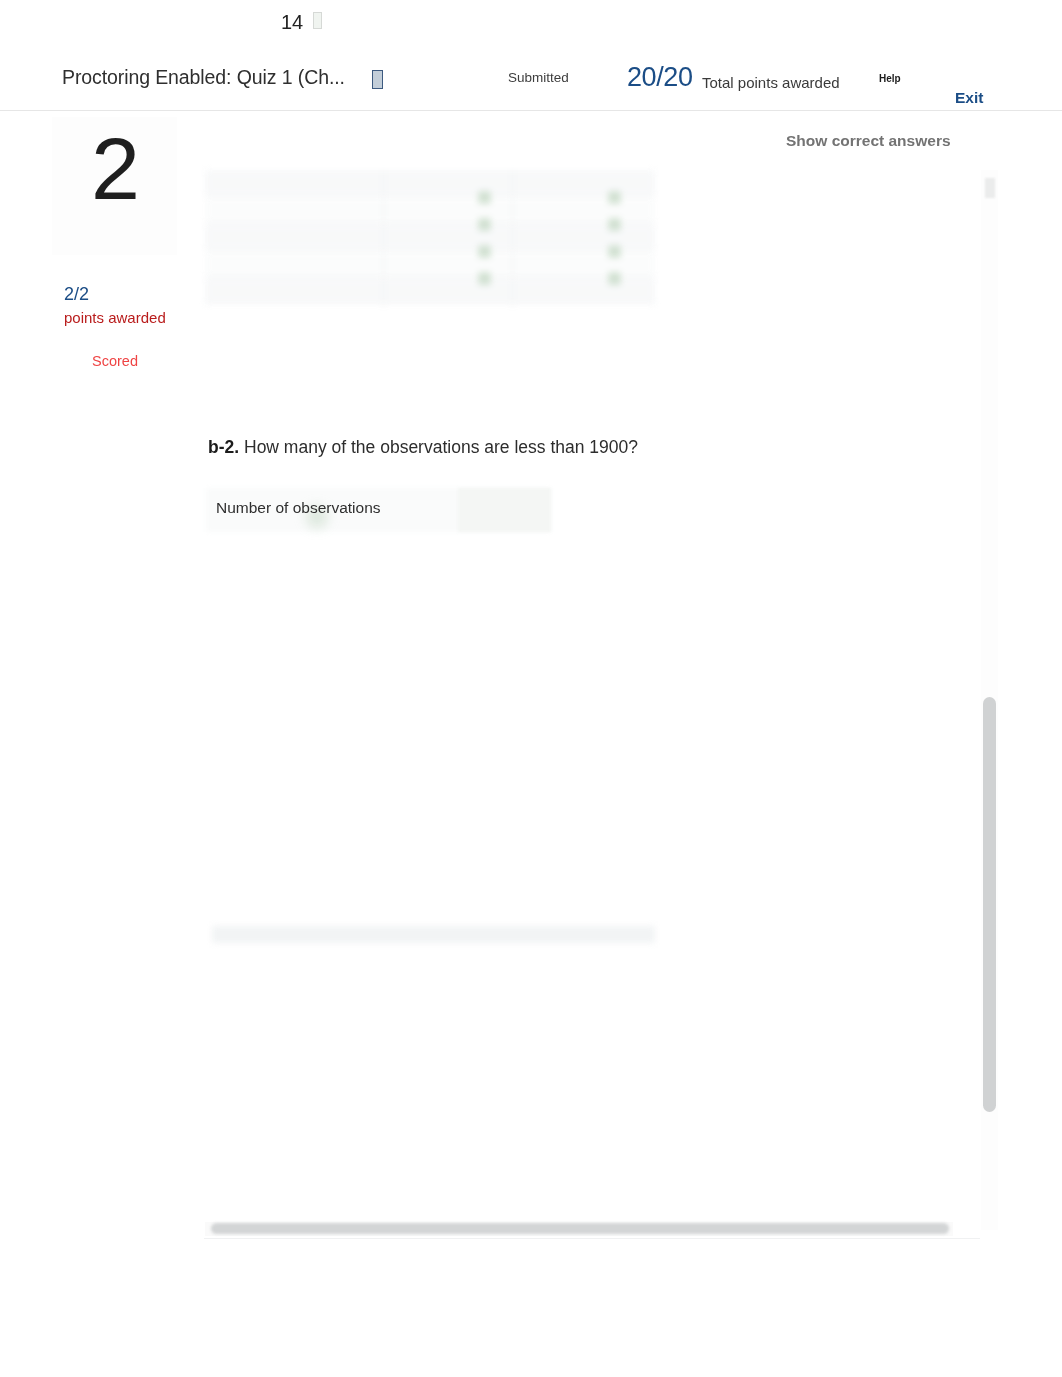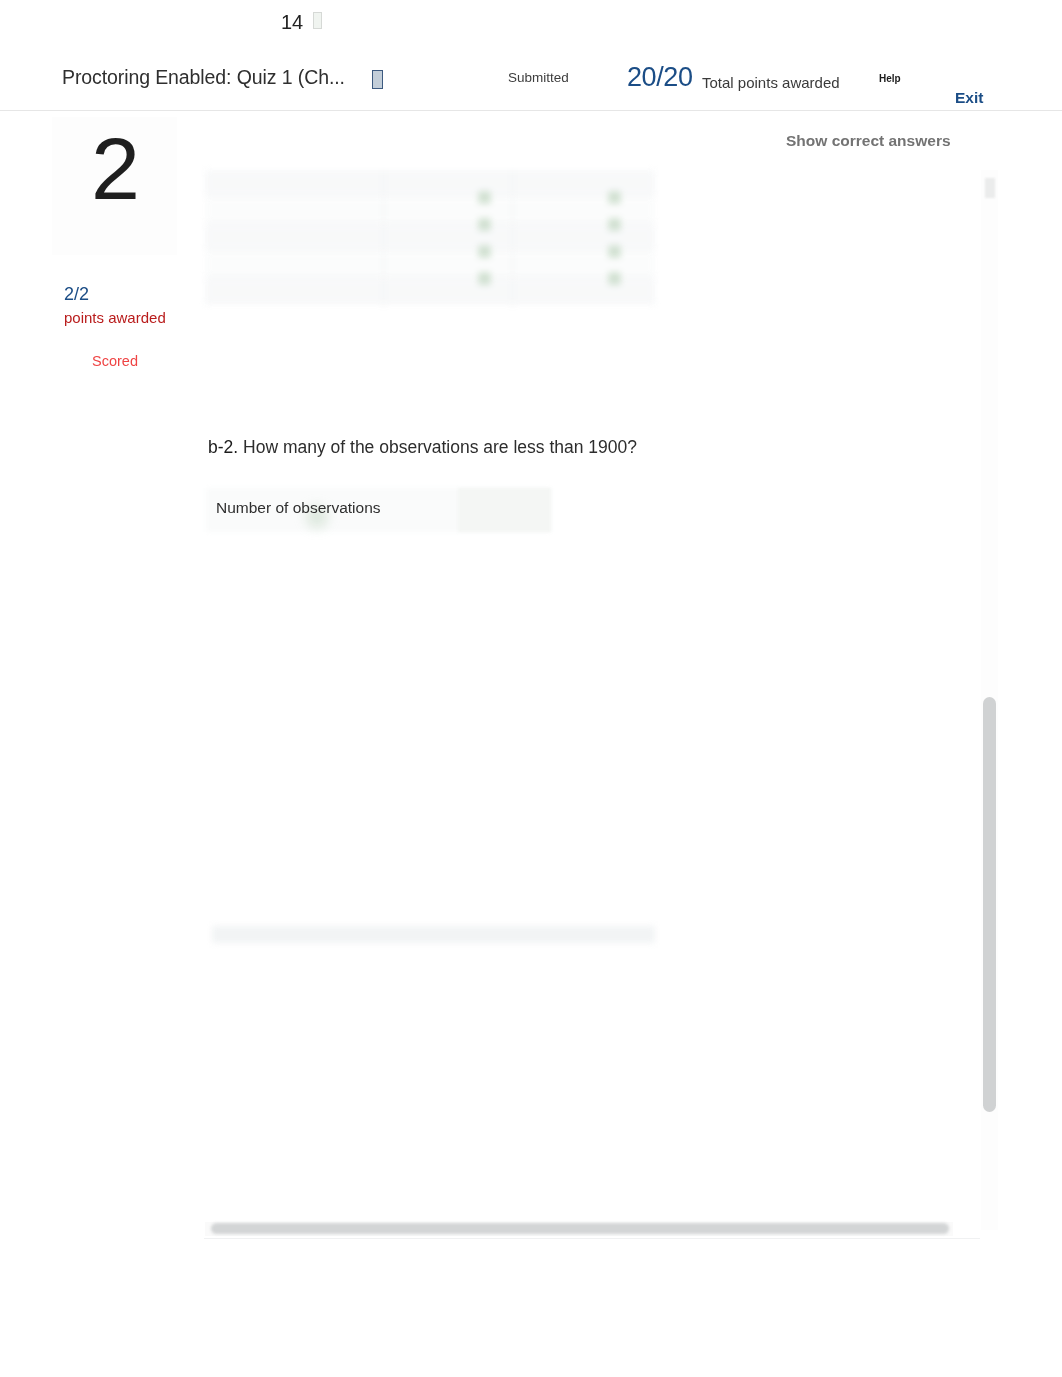--- a/index.html
+++ b/index.html
@@ -188,21 +188,21 @@
   
   .q-part {
     position: absolute;
     left: 208px;
     top: 437px;
     font-size: 17.5px;
     color: #2d2d2d;
     white-space: nowrap;
   }
   .q-part .q-label {
-    font-weight: normal;
+    font-weight: bold;
     color: #1c1c1c;
   }
 
   .answer-row {
     position: absolute;
     left: 206px;
     top: 488px;
     width: 345px;
     height: 44px;
   }

